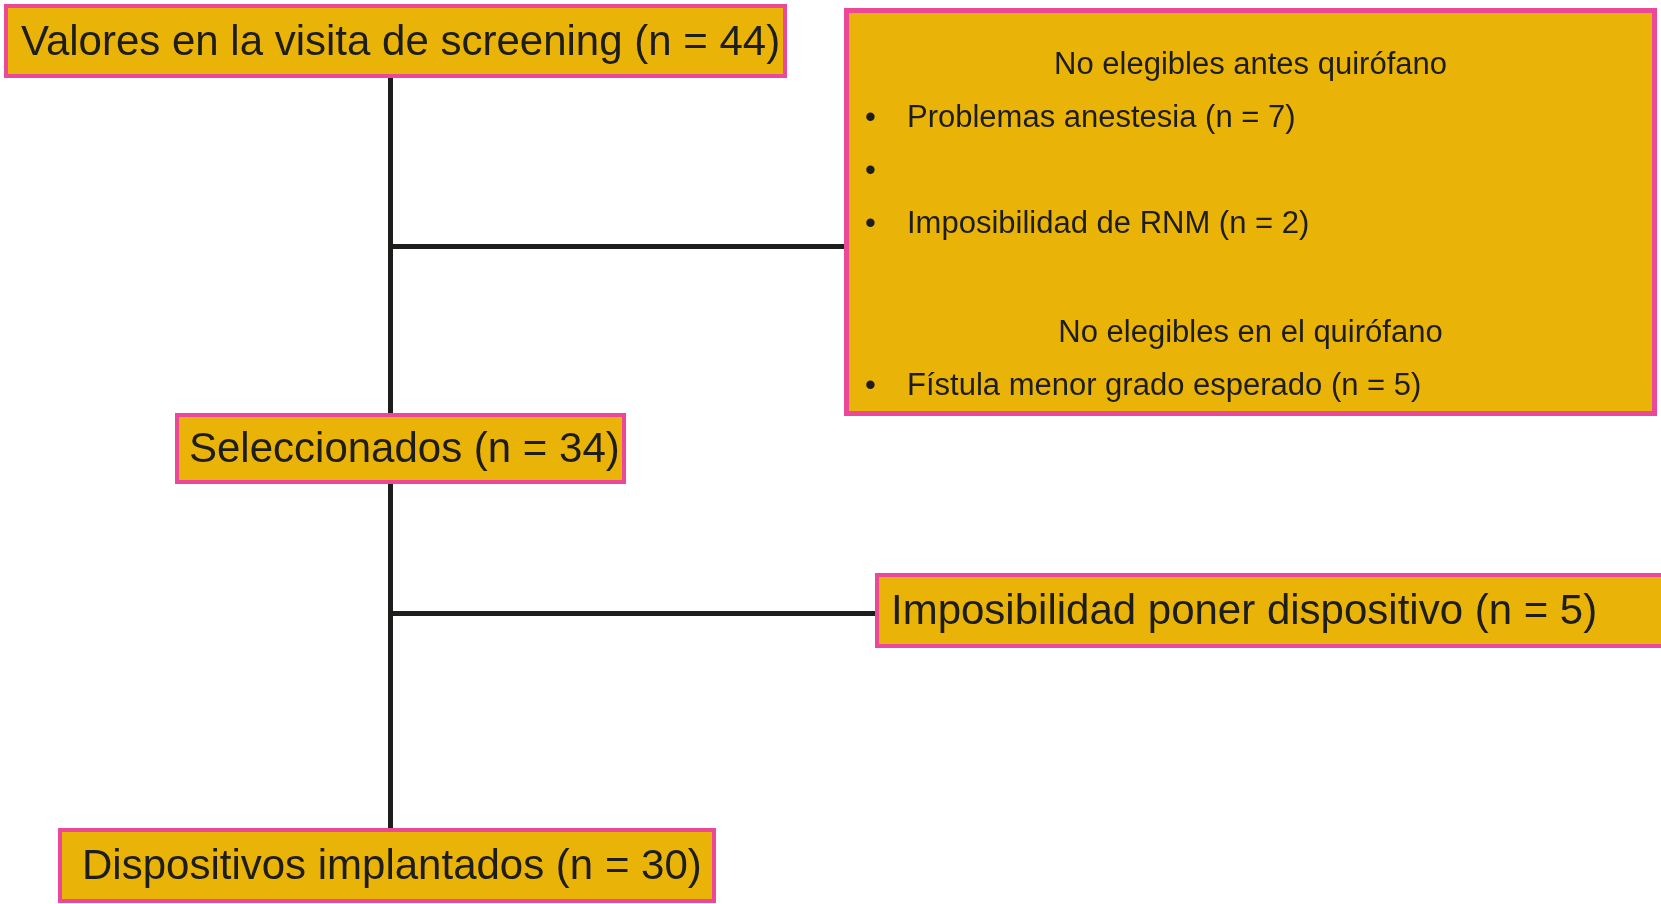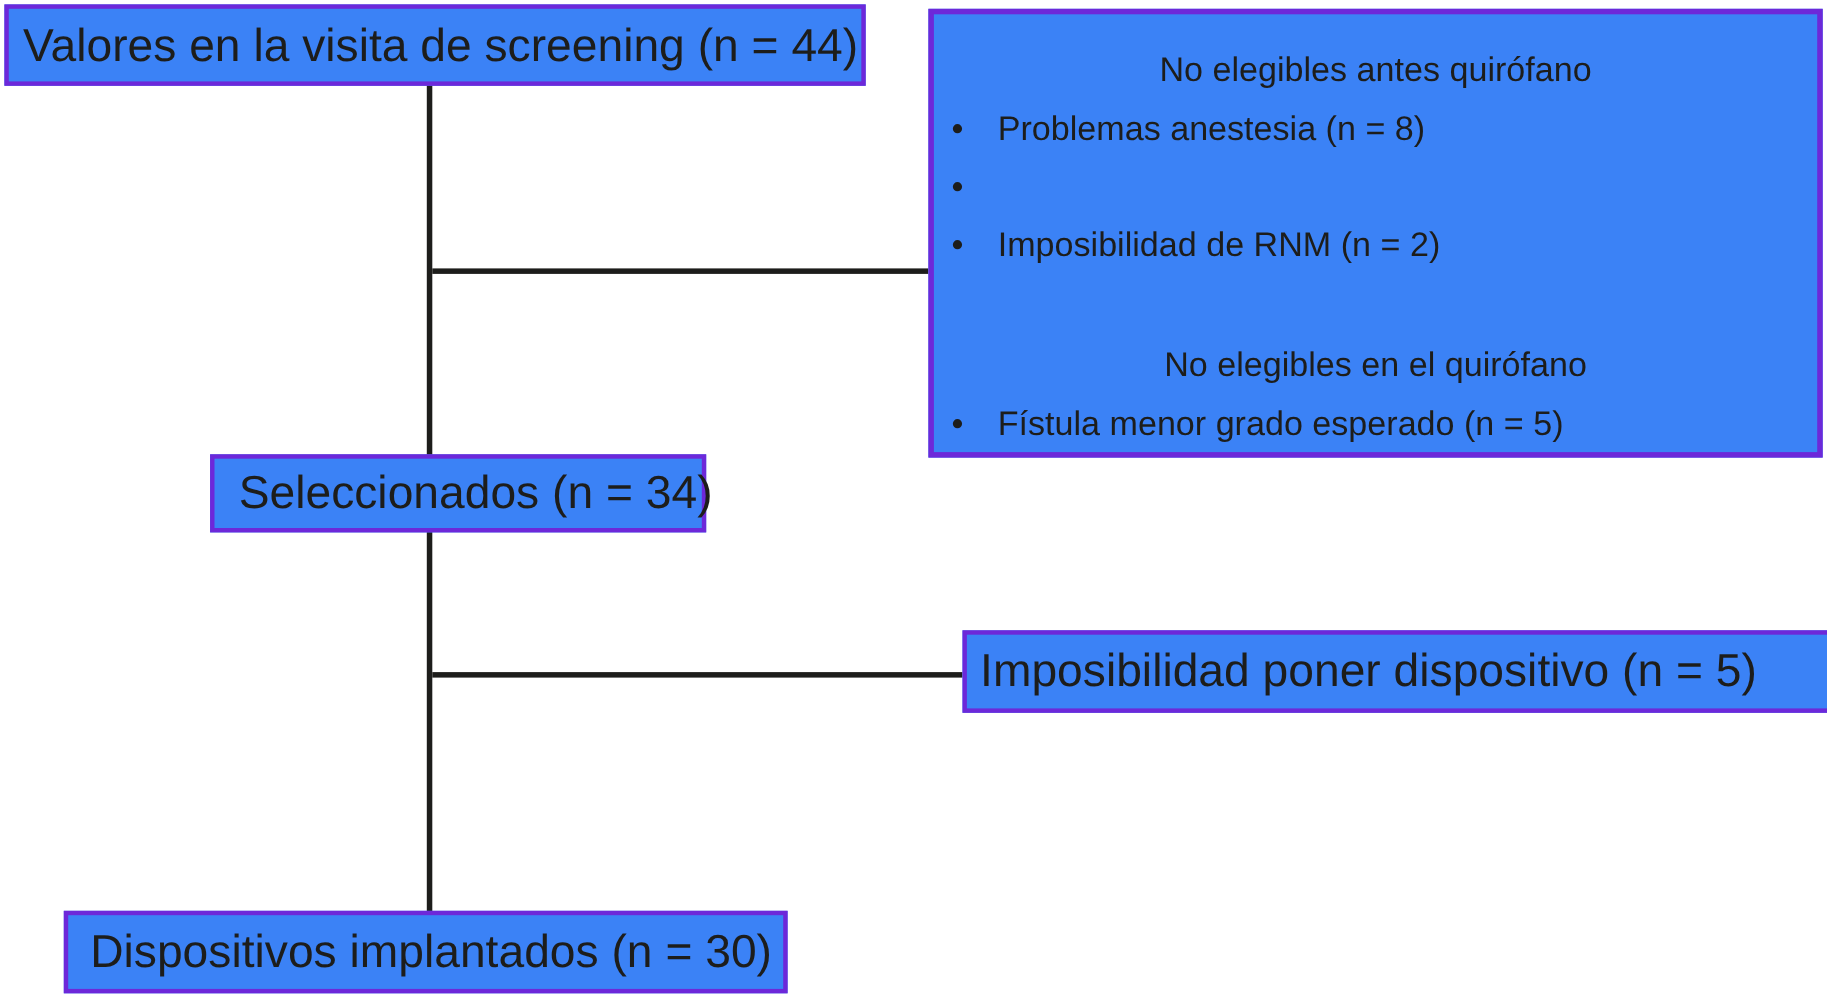--- a/index.html
+++ b/index.html
@@ -12,30 +12,30 @@
     width: 1661px;
     height: 904px;
     background: #ffffff;
     font-family: "Liberation Sans", "DejaVu Sans", sans-serif;
     color: #1d1d1b;
     overflow: hidden;
   }
   .box {
     position: absolute;
     box-sizing: border-box;
-    border: 4px solid #6d28d9;
-    background: #3b82f6;
+    border: 4px solid #ec4899;
+    background: #eab308;
     display: flex;
     align-items: center;
     font-size: 42px;
     white-space: nowrap;
     line-height: 1.1;
   }
   .node-screening   { left: 4px;   top: 4px;   width: 783px; height: 74px; padding-left: 13px; }
-  .node-selected    { left: 175px; top: 413px; width: 451px; height: 71px; padding-left: 22px; margin-left: 16px; }
+  .node-selected    { left: 175px; top: 413px; width: 451px; height: 71px; padding-left: 10px; }
   .node-impossible  { left: 875px; top: 573px; width: 872px; height: 75px; padding-left: 12px; }
   .node-implanted   { left: 58px;  top: 828px; width: 658px; height: 75px; padding-left: 20px; text-align: right; }
 
   .node-exclusions {
     left: 844px; top: 8px; width: 813px; height: 408px;
     border-width: 5px;
     display: block;
     font-size: 31px;
     padding-top: 24px;
     white-space: nowrap;
@@ -74,21 +74,21 @@
   <div class="line v2"></div>
   <div class="line h2"></div>
 
   <div class="box node-screening">Valores en la visita de screening (n = 44)</div>
 
   <div class="box node-exclusions">
     <div class="ex-heading">No elegibles antes quirófano</div>
 
     <div class="bullet-row">
       <span class="bullet">•</span>
-      <span>Problemas anestesia (n = 8)</span>
+      <span>Problemas anestesia (n = 7)</span>
     </div>
     <div class="bullet-row">
       <span class="bullet">•</span>
     </div>
     <div class="bullet-row">
       <span class="bullet">•</span>
       <span>Imposibilidad de RNM (n = 2)</span>
     </div>
 
     <div class="ex-spacer"></div>

